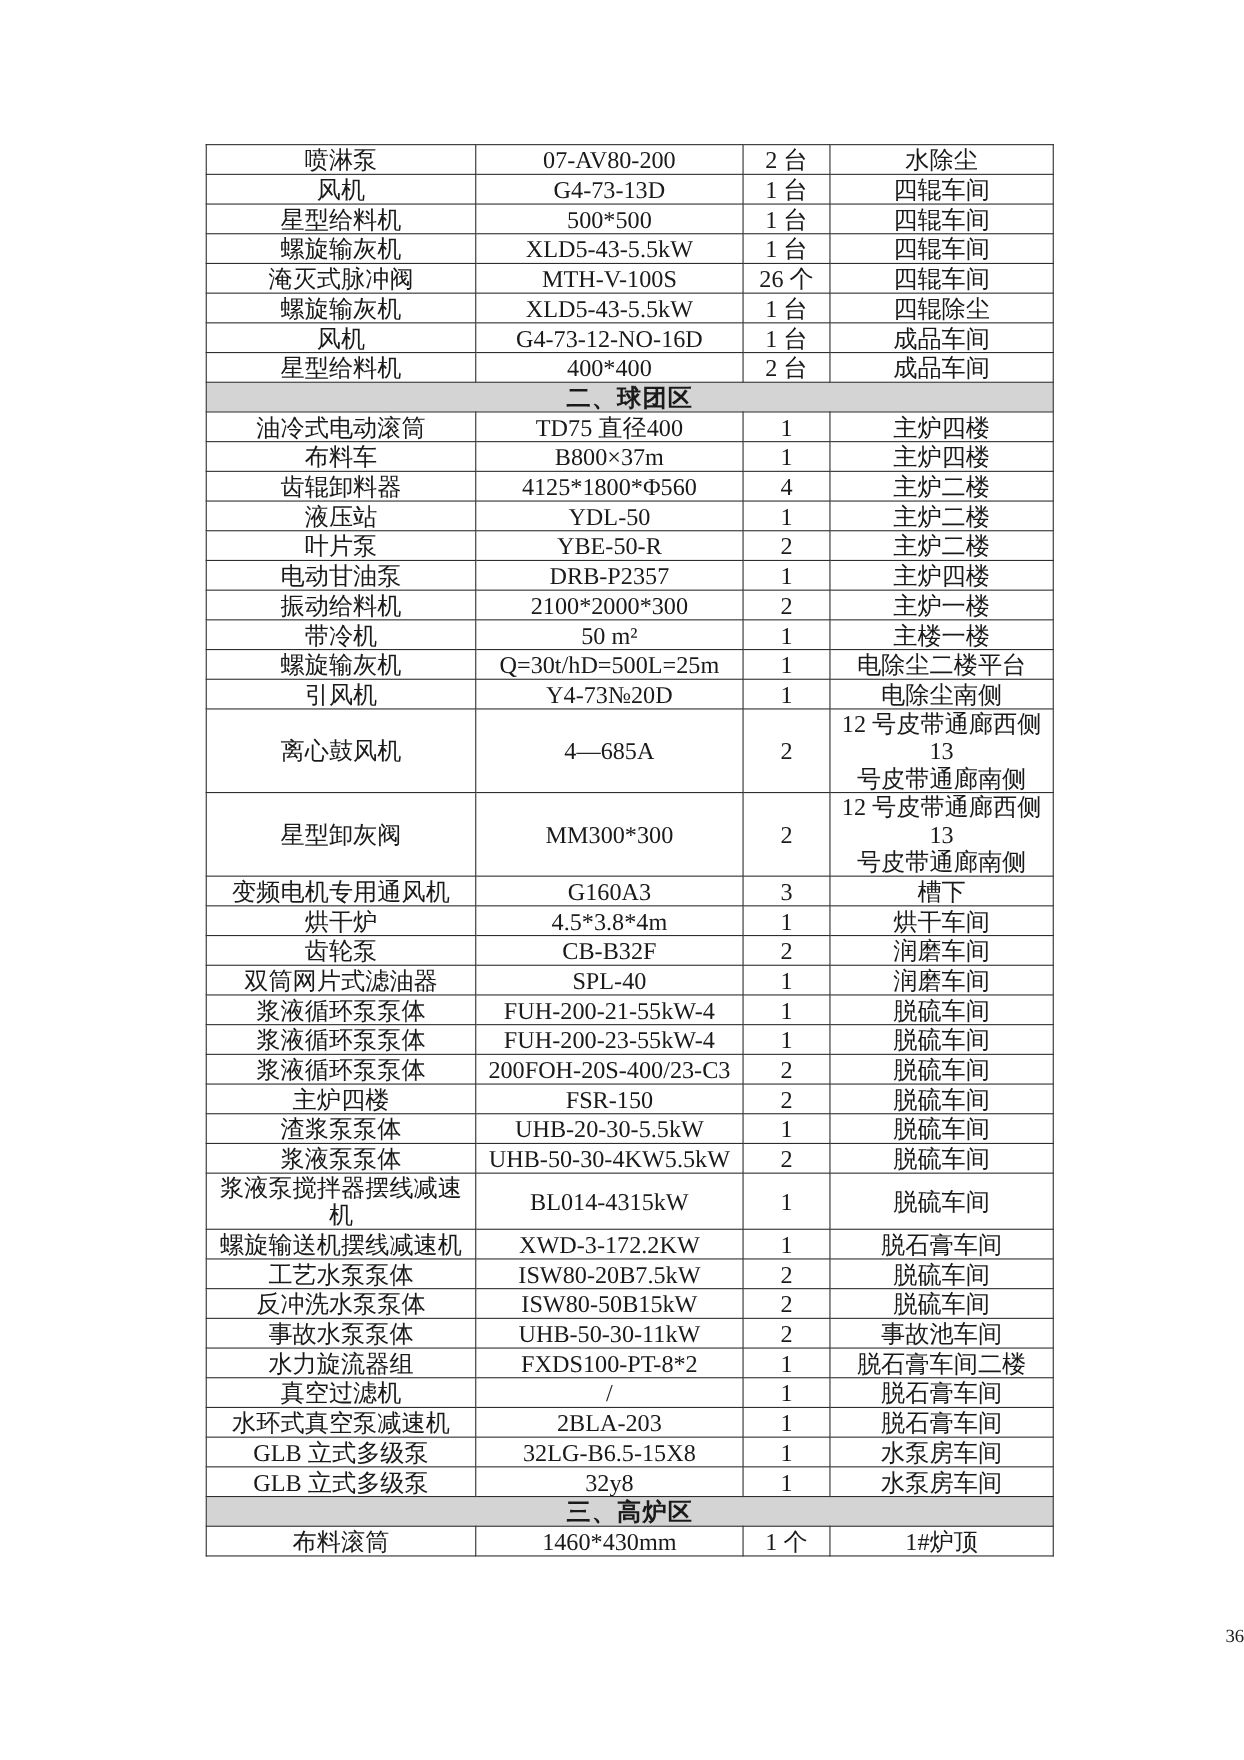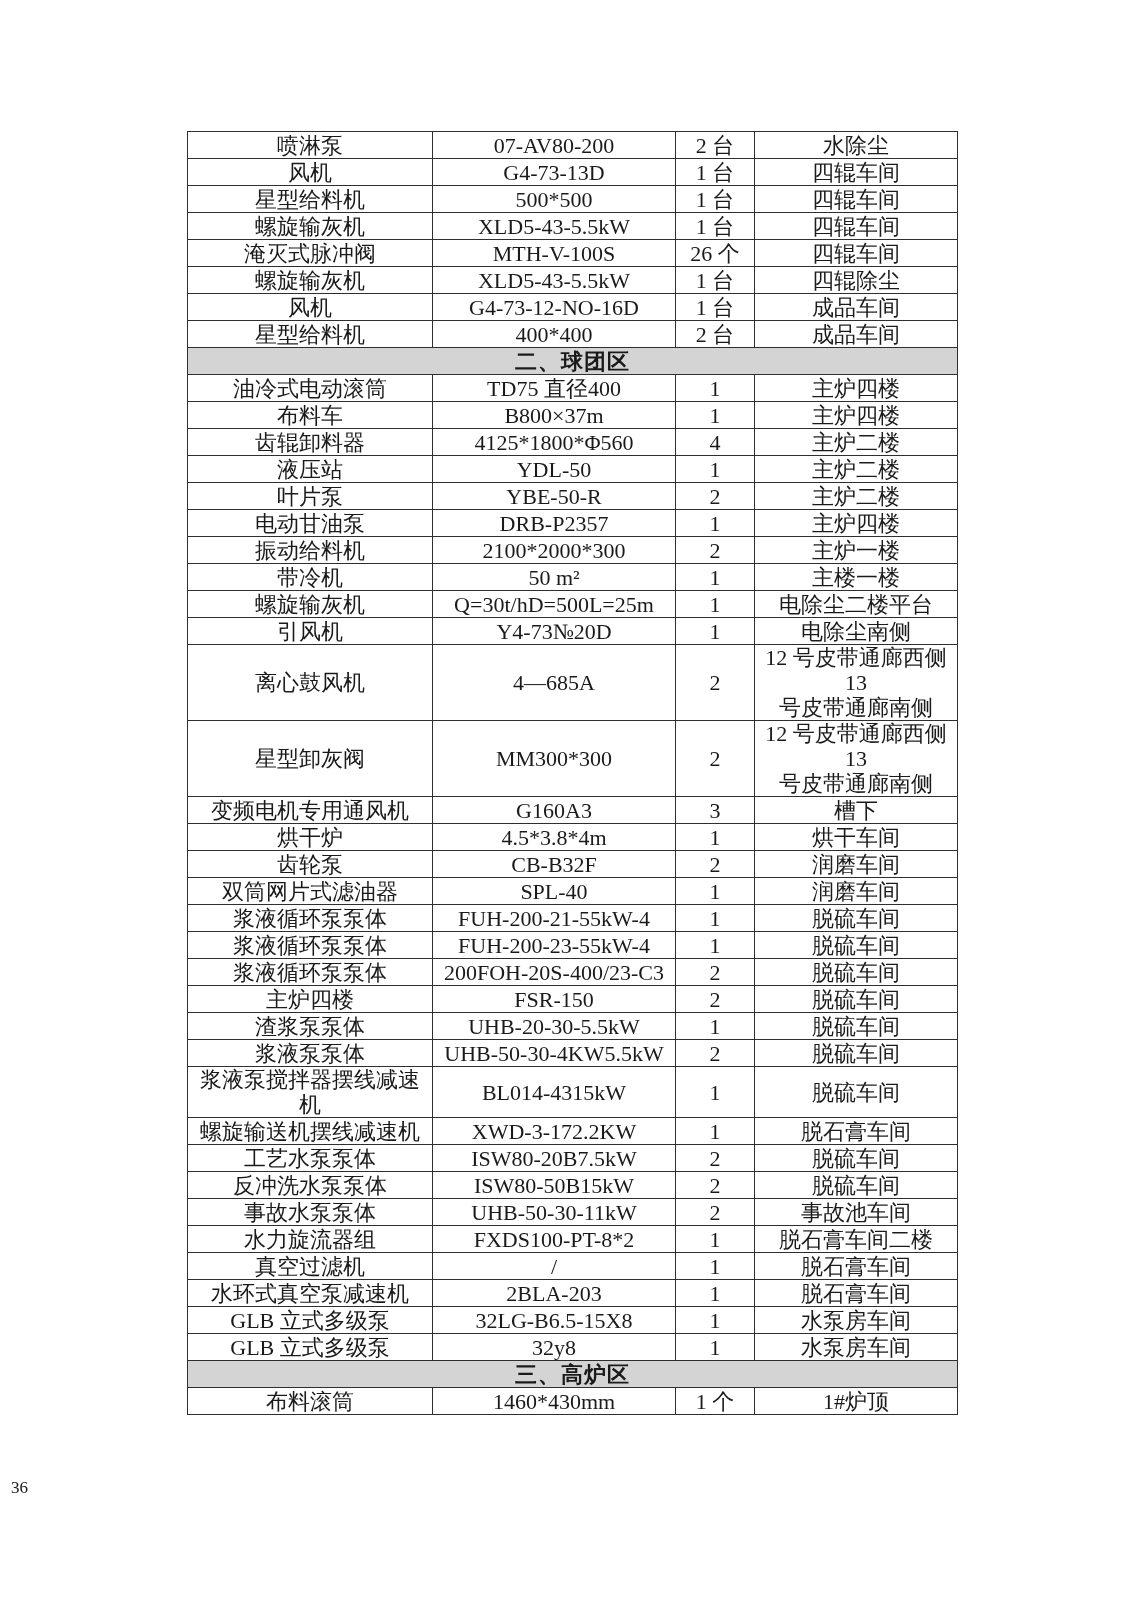--- a/index.html
+++ b/index.html
@@ -44,24 +44,24 @@
     background: var(--section-bg);
     font-weight: bold;
     letter-spacing: 1px;
   }
   .col-name  { width: 245px; }
   .col-model { width: 243px; }
   .col-qty   { width: 79px;  }
   .col-loc   { width: 203px; }
   .page-number {
     position: absolute;
-    left: 11px;
+    left: 0;
     right: 0;
     top: 1478px;
-    text-align: left;
+    text-align: right;
     font-size: 17px;
   }
 </style>
 </head>
 <body>
 
 <div class="page">
 
   <table class="equipment-table">
     <colgroup>

